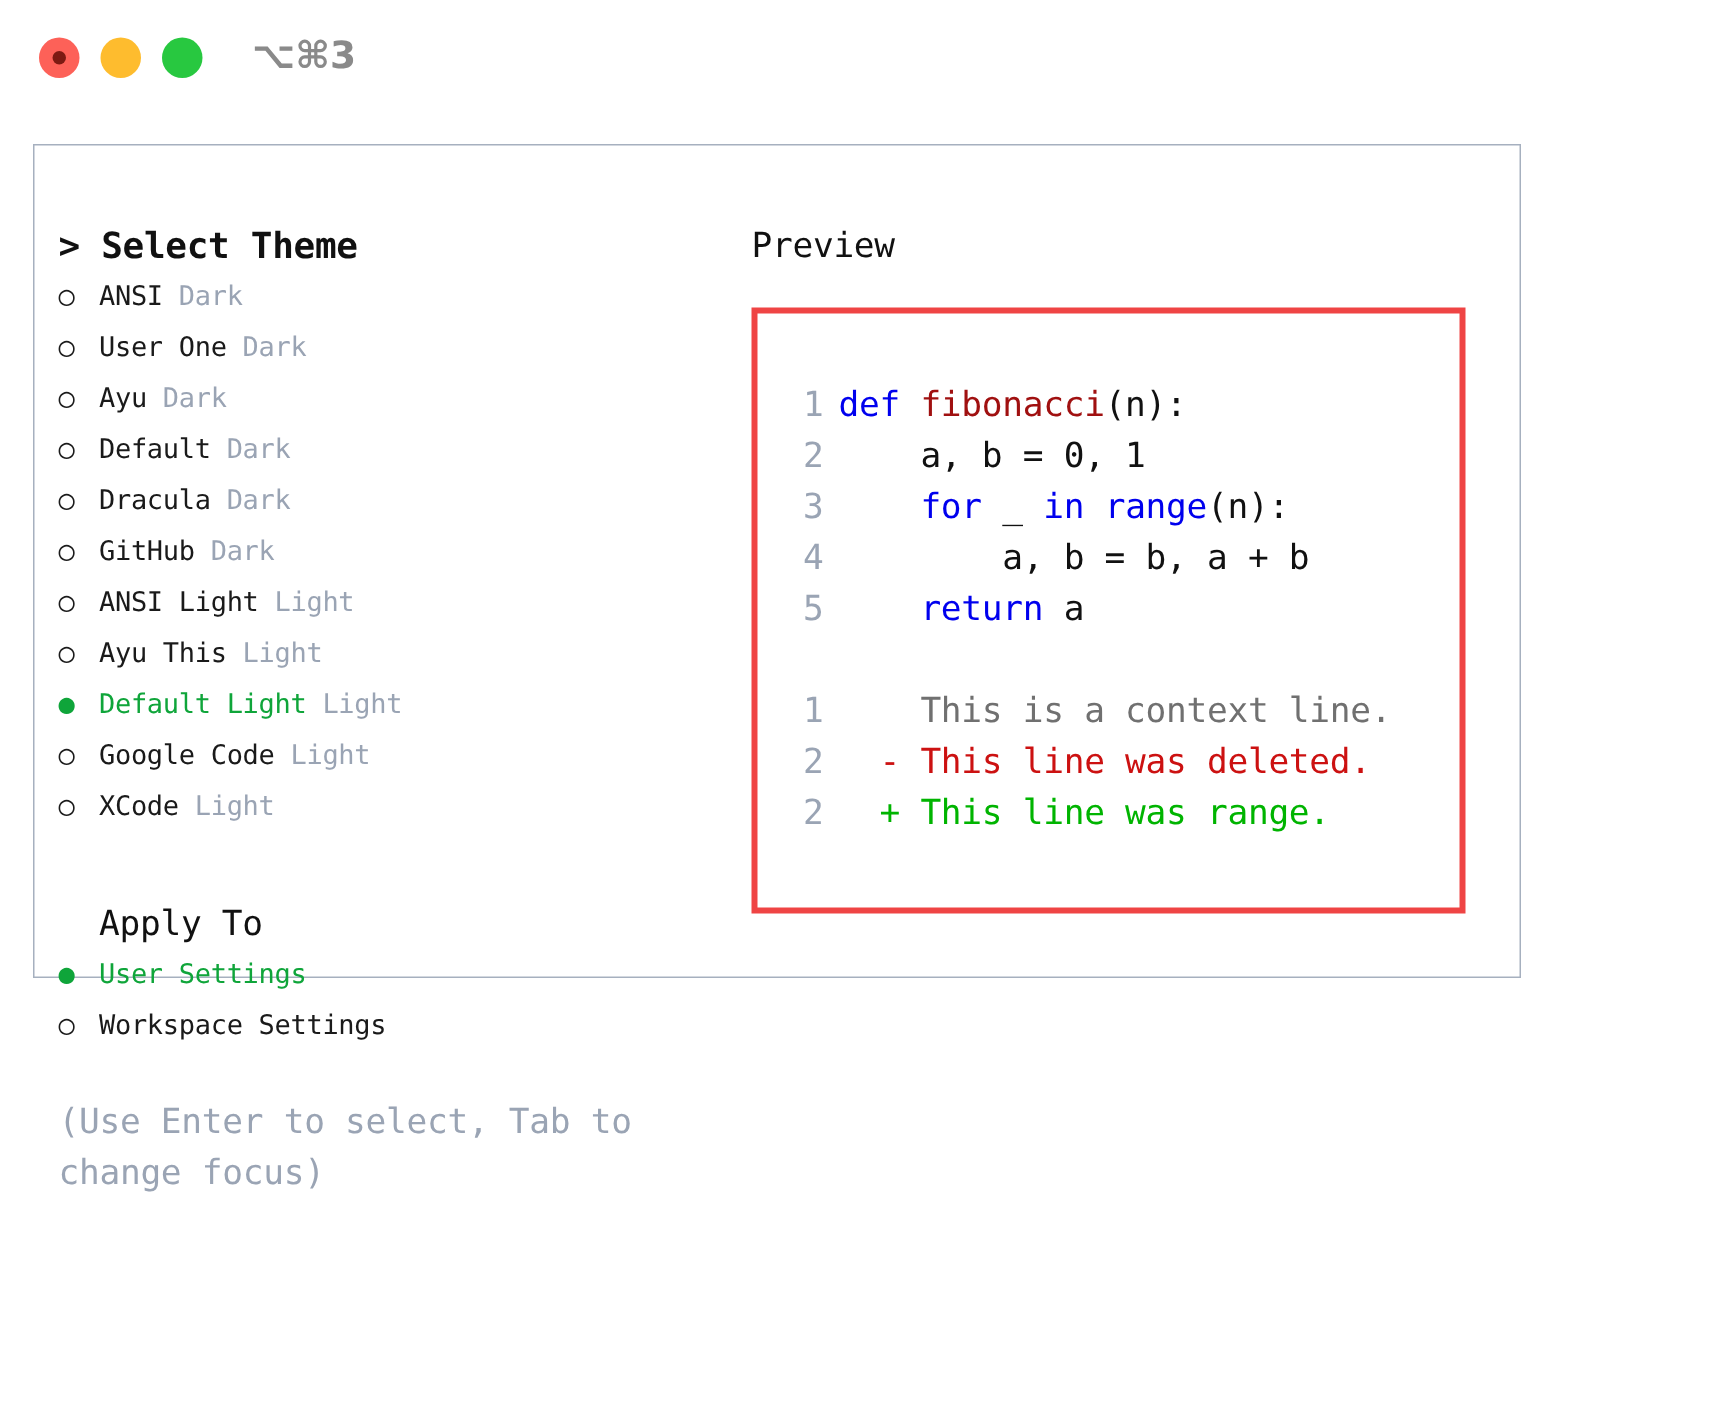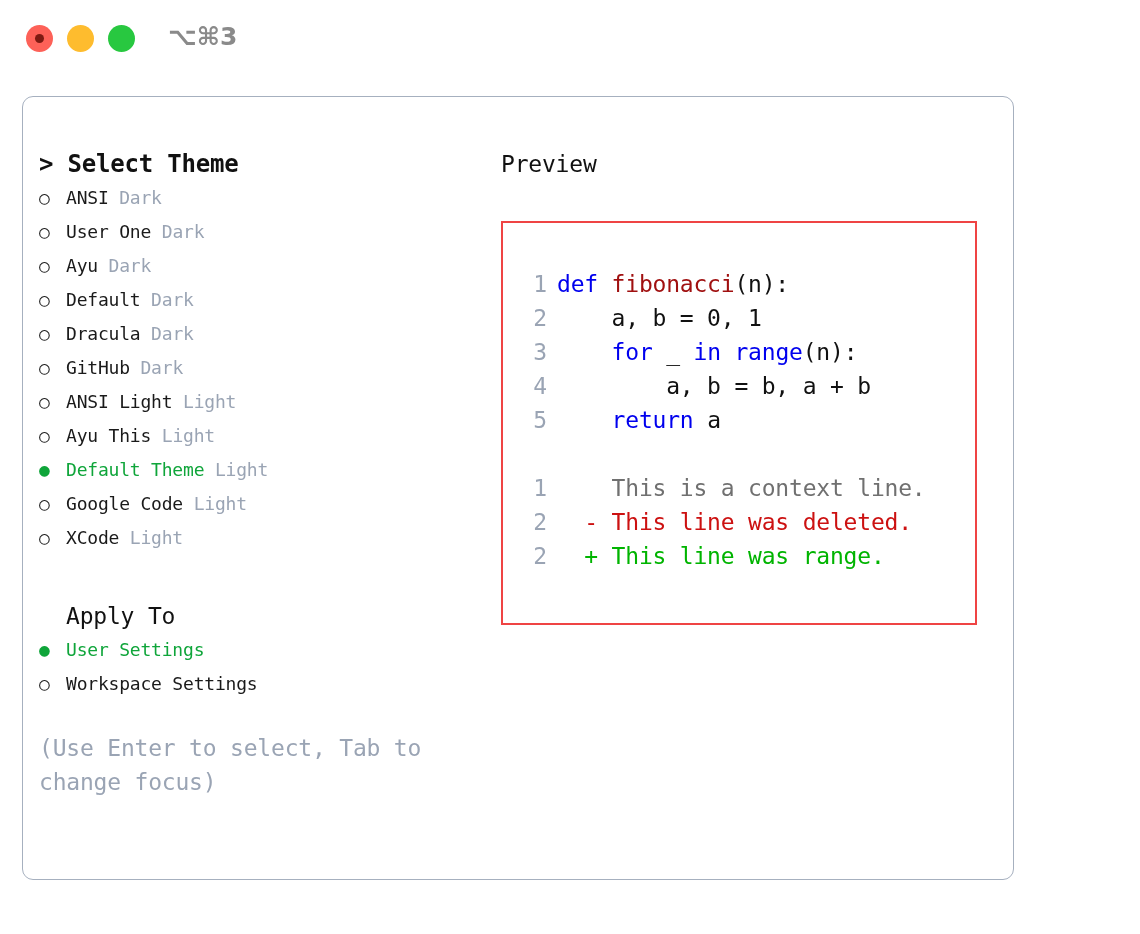--- a/index.html
+++ b/index.html
@@ -66,23 +66,23 @@
     color: #8a8a8a;
     letter-spacing: 0px;
     white-space: pre;
   }
 
   
   .panel {
     position: absolute;
     left: 22px; top: 96px;
     width: 992px;
-    height: 784px;
+    height: 556px;
     border: 1.5px solid #a6b0bf;
-    border-radius: 11px;
+    border-radius: 0;
     box-sizing: border-box;
     background: #ffffff;
   }
 
   
   .left-col {
     position: absolute;
     left: 16px; top: 50px;
     width: 440px;
   }
@@ -142,24 +142,24 @@
     width: 500px;
   }
   .preview-title {
     font-size: 23px;
     color: #111111;
     line-height: 34px;
     letter-spacing: -0.2px;
     white-space: pre;
   }
   .preview-box {
-    margin-top: 40px;
+    margin-top: 24px;
     width: 476px;
     height: 404px;
-    border: 2px solid #ef4444;
+    border: 4px solid #ef4444;
     box-sizing: border-box;
     background: #ffffff;
     position: relative;
   }
   .code-area {
     position: absolute;
     left: 18px; top: 44px;
     right: 8px;
   }
   .code-line {
@@ -204,21 +204,21 @@
       <div class="list-header">&gt; Select Theme</div>
       <div id="theme-items">
           <div class="row"><span class="marker">○</span><span class="name">ANSI</span><span class="variant"> Dark</span></div>
           <div class="row"><span class="marker">○</span><span class="name">User One</span><span class="variant"> Dark</span></div>
           <div class="row"><span class="marker">○</span><span class="name">Ayu</span><span class="variant"> Dark</span></div>
           <div class="row"><span class="marker">○</span><span class="name">Default</span><span class="variant"> Dark</span></div>
           <div class="row"><span class="marker">○</span><span class="name">Dracula</span><span class="variant"> Dark</span></div>
           <div class="row"><span class="marker">○</span><span class="name">GitHub</span><span class="variant"> Dark</span></div>
           <div class="row"><span class="marker">○</span><span class="name">ANSI Light</span><span class="variant"> Light</span></div>
           <div class="row"><span class="marker">○</span><span class="name">Ayu This</span><span class="variant"> Light</span></div>
-          <div class="row selected"><span class="marker filled">●</span><span class="name">Default Theme</span><span class="variant"> Light</span></div>
+          <div class="row selected"><span class="marker filled">●</span><span class="name">Default Light</span><span class="variant"> Light</span></div>
           <div class="row"><span class="marker">○</span><span class="name">Google Code</span><span class="variant"> Light</span></div>
           <div class="row"><span class="marker">○</span><span class="name">XCode</span><span class="variant"> Light</span></div>
         </div>
 
       <div class="spacer-lg"></div>
       <div class="apply-header">Apply To</div>
       <div id="apply-items">
           <div class="row selected"><span class="marker filled">●</span><span class="name">User Settings</span></div>
           <div class="row"><span class="marker">○</span><span class="name">Workspace Settings</span></div>
         </div>

